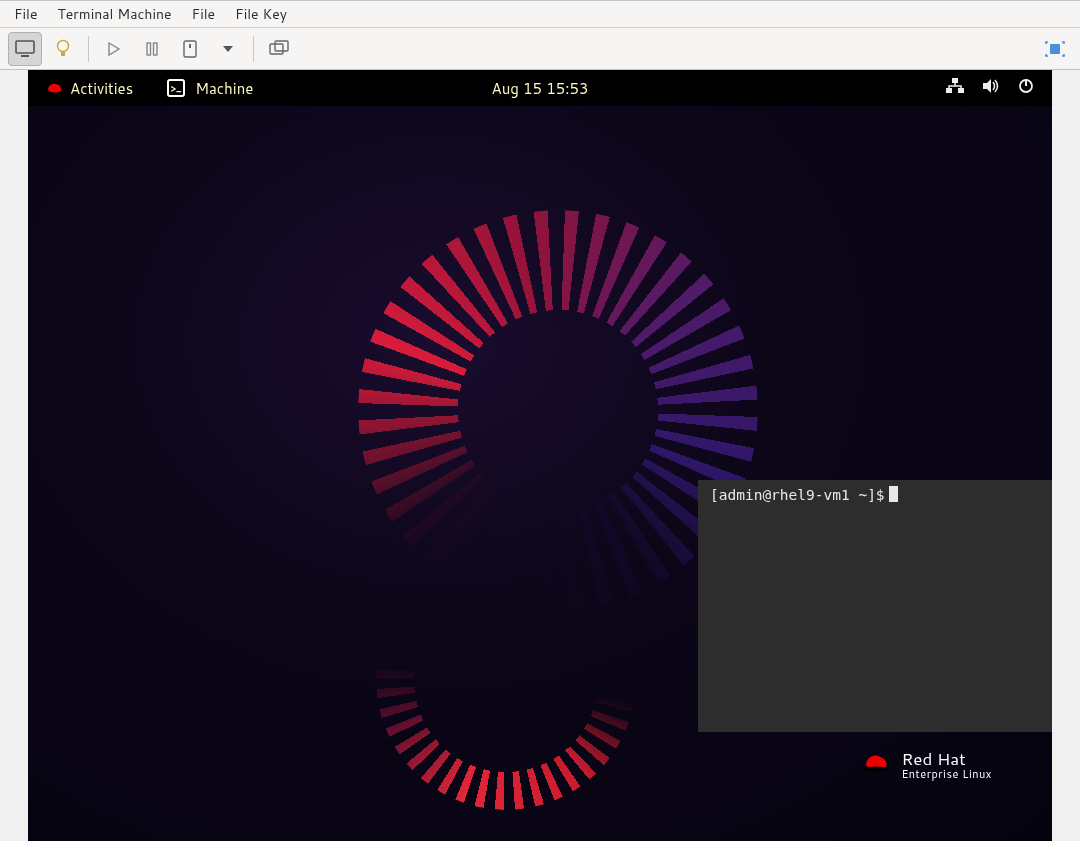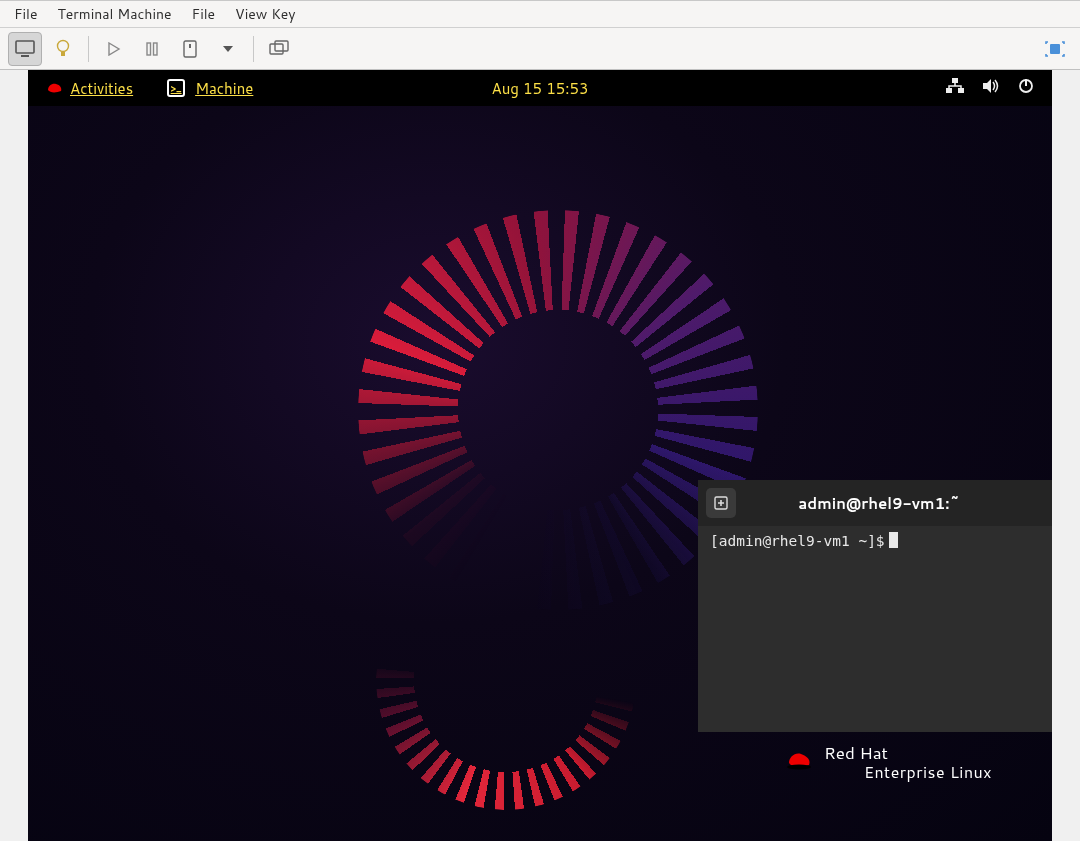--- a/index.html
+++ b/index.html
@@ -61,27 +61,26 @@
   left: 28px; top: 70px;
   width: 1024px; height: 771px;
   background: radial-gradient(ellipse at 40% 35%, #1a0c2e 0%, #0c0618 40%, #050310 100%);
   overflow: hidden;
 }
 
 
 .gnome-topbar {
   height: 36px;
   background: #000;
-  color: #fde047;
+  color: #fef9c3;
   display: flex;
   align-items: center;
   padding: 4px 18px;
   font-weight: 500;
   font-size: 15px;
-  text-decoration: underline;
 }
 .topbar-left { display:flex; align-items:center; gap: 34px; }
 .activities { display:flex; align-items:center; gap: 6px; }
 .hat { color: #ee0000; font-size: 16px;}
 .terminal-app { display:flex; align-items:center; gap: 10px; }
 .term-icon-box {
   width:18px;height:18px;border:2px solid #fff;border-radius:3px;
   display:flex;align-items:center;justify-content:center;font-size:10px;font-weight:bold;
 }
 .topbar-center { position:absolute; left:50%; transform:translateX(-50%); font-weight:400;}
@@ -131,21 +130,21 @@
 
 .rh-brand {
   position:absolute;
   right: 60px; bottom: 60px;
   display:flex; align-items:center; gap:10px;
   color:#fff;
 }
 .rh-hat-logo { color:#ee0000; }
 .rh-text { line-height:1.15; }
 .rh-text .line1 { font-weight:400; font-size:17px;}
-.rh-text .line2 { font-weight:300; font-size:16px; letter-spacing:0.5px;margin-left:40px;}
+.rh-text .line2 { font-weight:300; font-size:11px; letter-spacing:0.5px;}
 
 
 .term-window {
   position:absolute;
   left: 670px; top: 410px;
   width: 354px; height: 252px;
   background: #2d2d2d;
   color:#ddd;
   font-size:15px;
   display:flex; flex-direction:column;
@@ -178,21 +177,21 @@
   vertical-align: -2px; margin-left:4px;
 }
 </style>
 </head>
 <body>
 
 <div class="host-menubar">
   <div class="host-menu-item">File</div>
   <div class="host-menu-item">Terminal Machine</div>
   <div class="host-menu-item">File</div>
-  <div class="host-menu-item">View Key</div>
+  <div class="host-menu-item">File Key</div>
 </div>
 
 <div class="host-toolbar">
   <div class="tb-btn active">
     <svg width="20" height="18" viewBox="0 0 20 18">
         <rect x="1" y="1" width="18" height="12" rx="1" fill="none" stroke="#555" stroke-width="1.6"></rect>
         <rect x="6" y="15" width="8" height="2" fill="#555"></rect>
       </svg>
   </div>
   <div class="tb-btn lightbulb">
@@ -294,27 +293,18 @@
           <ellipse cx="13" cy="18" rx="12" ry="2.5" fill="#000"></ellipse>
         </svg>
     </span>
     <div class="rh-text">
       <div class="line1">Red Hat</div>
       <div class="line2">Enterprise Linux</div>
     </div>
   </div>
 
   <div class="term-window">
-    <div class="term-header">
-      <div class="term-newtab">
-        <svg width="16" height="16" viewBox="0 0 16 16">
-            <rect x="2" y="2" width="12" height="12" rx="1.5" fill="none" stroke="#ddd" stroke-width="1.4"></rect>
-            <path d="M8 5 V11 M5 8 H11" stroke="#ddd" stroke-width="1.6"></path>
-          </svg>
-      </div>
-      <div class="term-title">admin@rhel9-vm1:~</div>
-    </div>
     <div class="term-body">
       <span>[admin@rhel9-vm1 ~]$</span><span class="term-cursor"></span>
     </div>
   </div>
 
 </div>
 
 </body></html>

